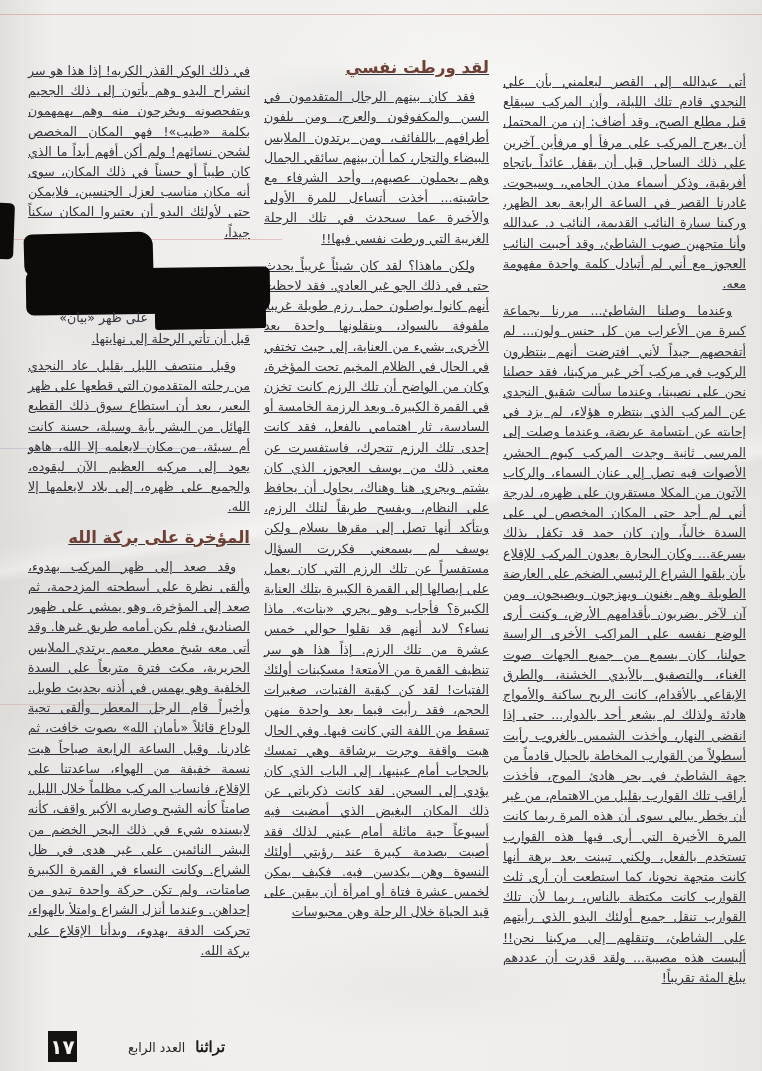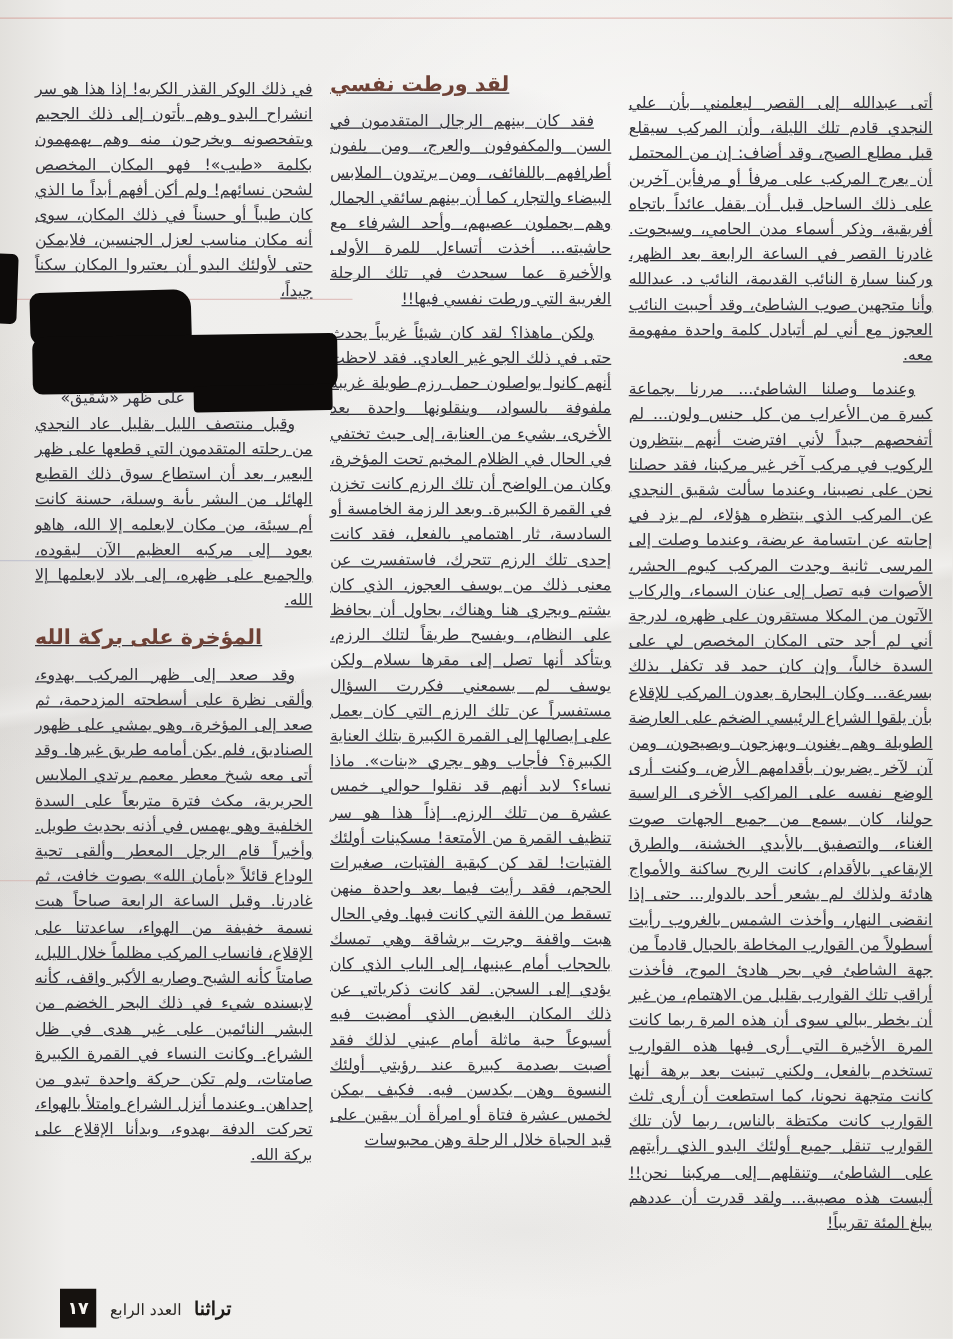--- a/index.html
+++ b/index.html
@@ -42,44 +42,44 @@
   .col { font-size: 12.6px; line-height: 20.2px; text-align: justify; text-decoration: underline; }
   .col-right { width: 243px; margin-top: 20px; }
   .col-mid   { width: 225px; margin-top: 4px; }
   .col-left  { width: 222px; margin-top: 9px; position: relative; }
 
   .col p { margin: 0 0 7px 0; }
   .col p.indent { text-indent: 1.1em; }
   .col h2 {
     font-size: 16.5px; font-weight: bold;
     color: #6e4136;
-    text-align: left;
+    text-align: right;
     margin: 10px 0 9px 0;
     letter-spacing: 0.2px;
   }
   .col-mid h2.first { margin-top: 2px; }
 
   
   .redaction-zone { position: relative; height: 76px; margin: 0 0 3px 0; }
   .blot { position: absolute; background: #0d0b0a; }
   .blot-a { top: -17px; left: -4px; width: 58%; height: 42px; border-radius: 8px 14px 6px 10px; transform: rotate(-1.5deg); }
   .blot-b { top: 18px; left: -2px; right: -20px; height: 46px; border-radius: 10px 6px 12px 8px; transform: rotate(-0.8deg); }
   .bayan-line { position: absolute; bottom: -3px; left: 0; right: 0; display: flex; direction: rtl; align-items: center; }
   .blot-inline { flex: 0 0 50%; height: 21px; background: #0d0b0a; border-radius: 3px; margin-left: 7px; margin-right: -16px; transform: rotate(-1deg); }
   .edge-blot { position: absolute; left: -7px; top: 203px; width: 21px; height: 56px; background: #0d0b0a; border-radius: 5px; transform: rotate(2deg); }
 
   
   .footer { position: absolute; left: 48px; top: 1031px; display: flex; align-items: center; gap: 11px; direction: ltr; }
   .page-number-badge {
     width: 29px; height: 31px;
     background: #16120f; color: #f4f2ee;
     display: flex; align-items: center; justify-content: center;
-    font-size: 14px; font-weight: bold;
+    font-size: 20px; font-weight: bold;
   }
-  .footer-text { direction: rtl; color: #1d1a18; white-space: nowrap; }
+  .footer-text { direction: rtl; color: #1d1a18; white-space: nowrap; margin-left: 40px; }
   .journal-name { font-weight: bold; font-size: 15px; font-family: "DejaVu Serif", serif; letter-spacing: -0.3px; }
   .issue-label { font-size: 12.5px; margin-right: 5px; color: #2a2723; }
 </style>
 </head>
 <body>
 
 <div class="page">
   <div class="wrinkles"></div>
   <div class="scanline red1"></div>
   <div class="scanline red2"></div>
@@ -100,23 +100,24 @@
       <p class="indent">ولكن ماهذا؟ لقد كان شيئاً غريباً يحدث حتى في ذلك الجو غير العادي. فقد لاحظت أنهم كانوا يواصلون حمل رزم طويلة غريبة ملفوفة بالسواد، وينقلونها واحدة بعد الأخرى، بشيء من العناية، إلى حيث تختفي في الحال في الظلام المخيم تحت المؤخرة، وكان من الواضح أن تلك الرزم كانت تخزن في القمرة الكبيرة. وبعد الرزمة الخامسة أو السادسة، ثار اهتمامي بالفعل، فقد كانت إحدى تلك الرزم تتحرك، فاستفسرت عن معنى ذلك من يوسف العجوز، الذي كان يشتم ويجري هنا وهناك، يحاول أن يحافظ على النظام، ويفسح طريقاً لتلك الرزم، ويتأكد أنها تصل إلى مقرها بسلام ولكن يوسف لم يسمعني فكررت السؤال مستفسراً عن تلك الرزم التي كان يعمل على إيصالها إلى القمرة الكبيرة بتلك العناية الكبيرة؟ فأجاب وهو يجري «بنات». ماذا نساء؟ لابد أنهم قد نقلوا حوالي خمس عشرة من تلك الرزم. إذاً هذا هو سر تنظيف القمرة من الأمتعة! مسكينات أولئك الفتيات! لقد كن كبقية الفتيات، صغيرات الحجم، فقد رأيت فيما بعد واحدة منهن تسقط من اللفة التي كانت فيها. وفي الحال هبت واقفة وجرت برشاقة وهي تمسك بالحجاب أمام عينيها، إلى الباب الذي كان يؤدي إلى السجن. لقد كانت ذكرياتي عن ذلك المكان البغيض الذي أمضيت فيه أسبوعاً حية ماثلة أمام عيني لذلك فقد أصبت بصدمة كبيرة عند رؤيتي أولئك النسوة وهن يكدسن فيه. فكيف يمكن لخمس عشرة فتاة أو امرأة أن يبقين على قيد الحياة خلال الرحلة وهن محبوسات</p>
     </div>
 
     <div class="col col-left">
       <p>في ذلك الوكر القذر الكريه! إذا هذا هو سر انشراح البدو وهم يأتون إلى ذلك الجحيم ويتفحصونه ويخرجون منه وهم يهمهمون بكلمة «طيب»! فهو المكان المخصص لشحن نسائهم! ولم أكن أفهم أبداً ما الذي كان طيباً أو حسناً في ذلك المكان، سوى أنه مكان مناسب لعزل الجنسين، فلايمكن حتى لأولئك البدو أن يعتبروا المكان سكناً جيداً،</p>
       <div class="redaction-zone">
         <div class="blot blot-a"></div>
         <div class="blot blot-b"></div>
         <div class="bayan-line">
           <span class="blot-inline"></span>
-          <span>على ظهر «شقيق»</span>
+          <span>على ظهر «بيان»</span>
         </div>
       </div>
+      <p>قبل أن تأتي الرحلة إلى نهايتها.</p>
       <p class="indent">وقبل منتصف الليل بقليل عاد النجدي من رحلته المتقدمون التي قطعها على ظهر البعير، بعد أن استطاع سوق ذلك القطيع الهائل من البشر بأية وسيلة، حسنة كانت أم سيئة، من مكان لايعلمه إلا الله، هاهو يعود إلى مركبه العظيم الآن ليقوده، والجميع على ظهره، إلى بلاد لايعلمها إلا الله.</p>
       <h2>المؤخرة على بركة الله</h2>
       <p class="indent">وقد صعد إلى ظهر المركب بهدوء، وألقى نظرة على أسطحته المزدحمة، ثم صعد إلى المؤخرة، وهو يمشي على ظهور الصناديق، فلم يكن أمامه طريق غيرها. وقد أتى معه شيخ معطر معمم يرتدي الملابس الحريرية، مكث فترة متربعاً على السدة الخلفية وهو يهمس في أذنه بحديث طويل. وأخيراً قام الرجل المعطر وألقى تحية الوداع قائلاً «بأمان الله» بصوت خافت، ثم غادرنا. وقبل الساعة الرابعة صباحاً هبت نسمة خفيفة من الهواء، ساعدتنا على الإقلاع، فانساب المركب مظلماً خلال الليل، صامتاً كأنه الشبح وصاريه الأكبر واقف، كأنه لايسنده شيء في ذلك البحر الخضم من البشر النائمين على غير هدى في ظل الشراع. وكانت النساء في القمرة الكبيرة صامتات، ولم تكن حركة واحدة تبدو من إحداهن. وعندما أنزل الشراع وامتلأ بالهواء، تحركت الدفة بهدوء، وبدأنا الإقلاع على بركة الله.</p>
     </div>
 
   </div>
 
   <div class="footer">
     <div class="page-number-badge">١٧</div>
     <div class="footer-text">

